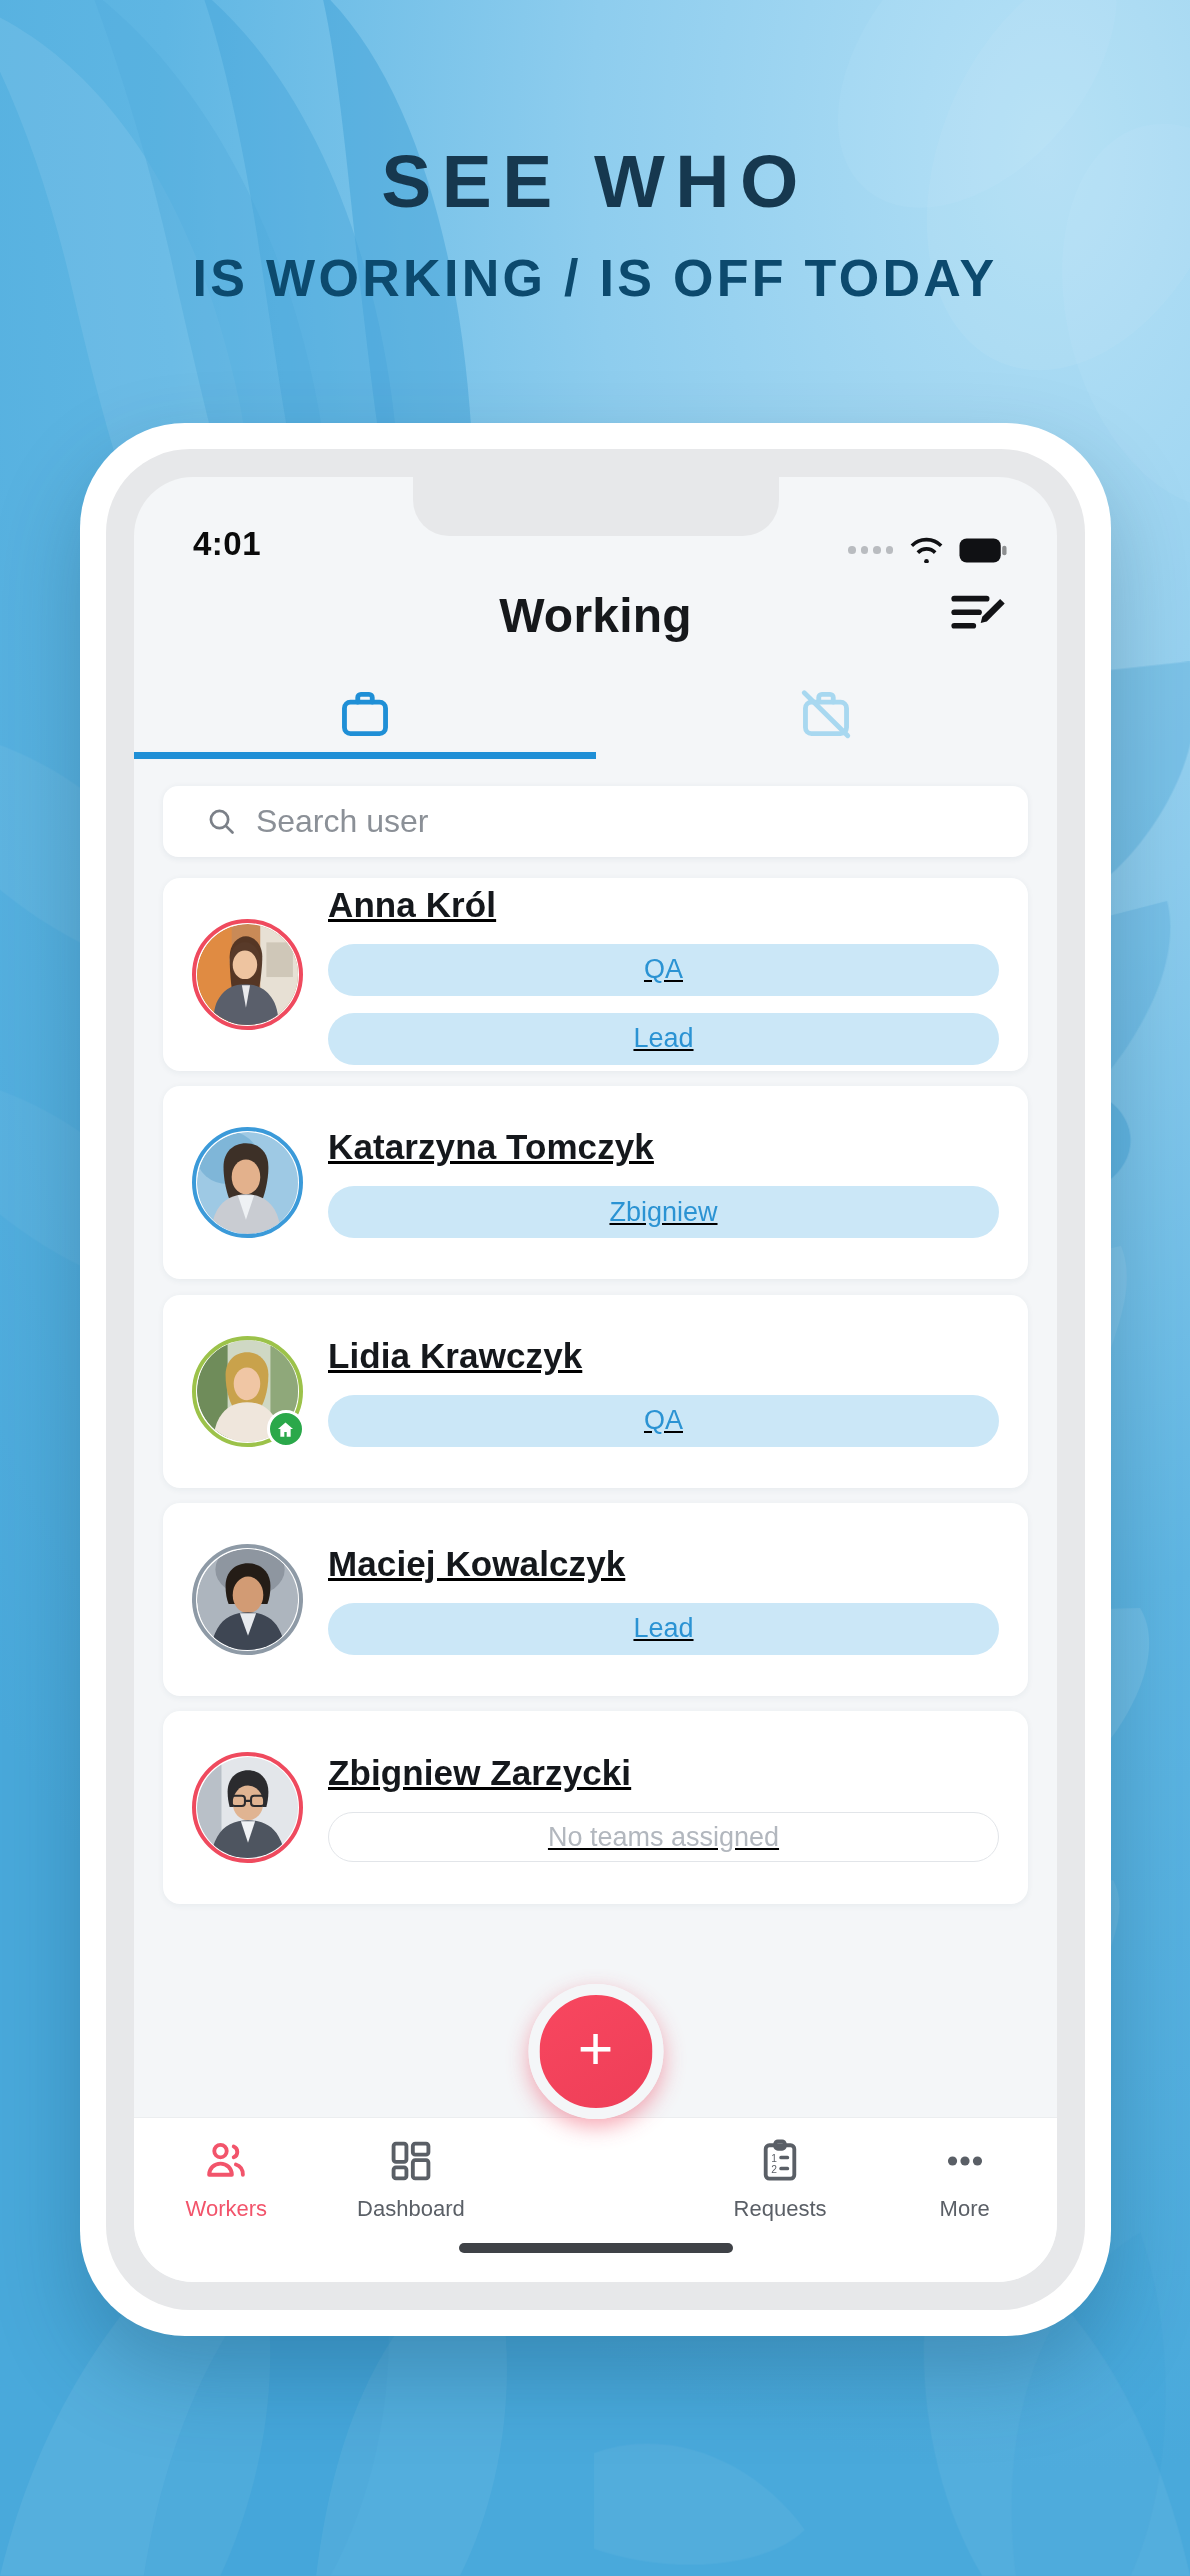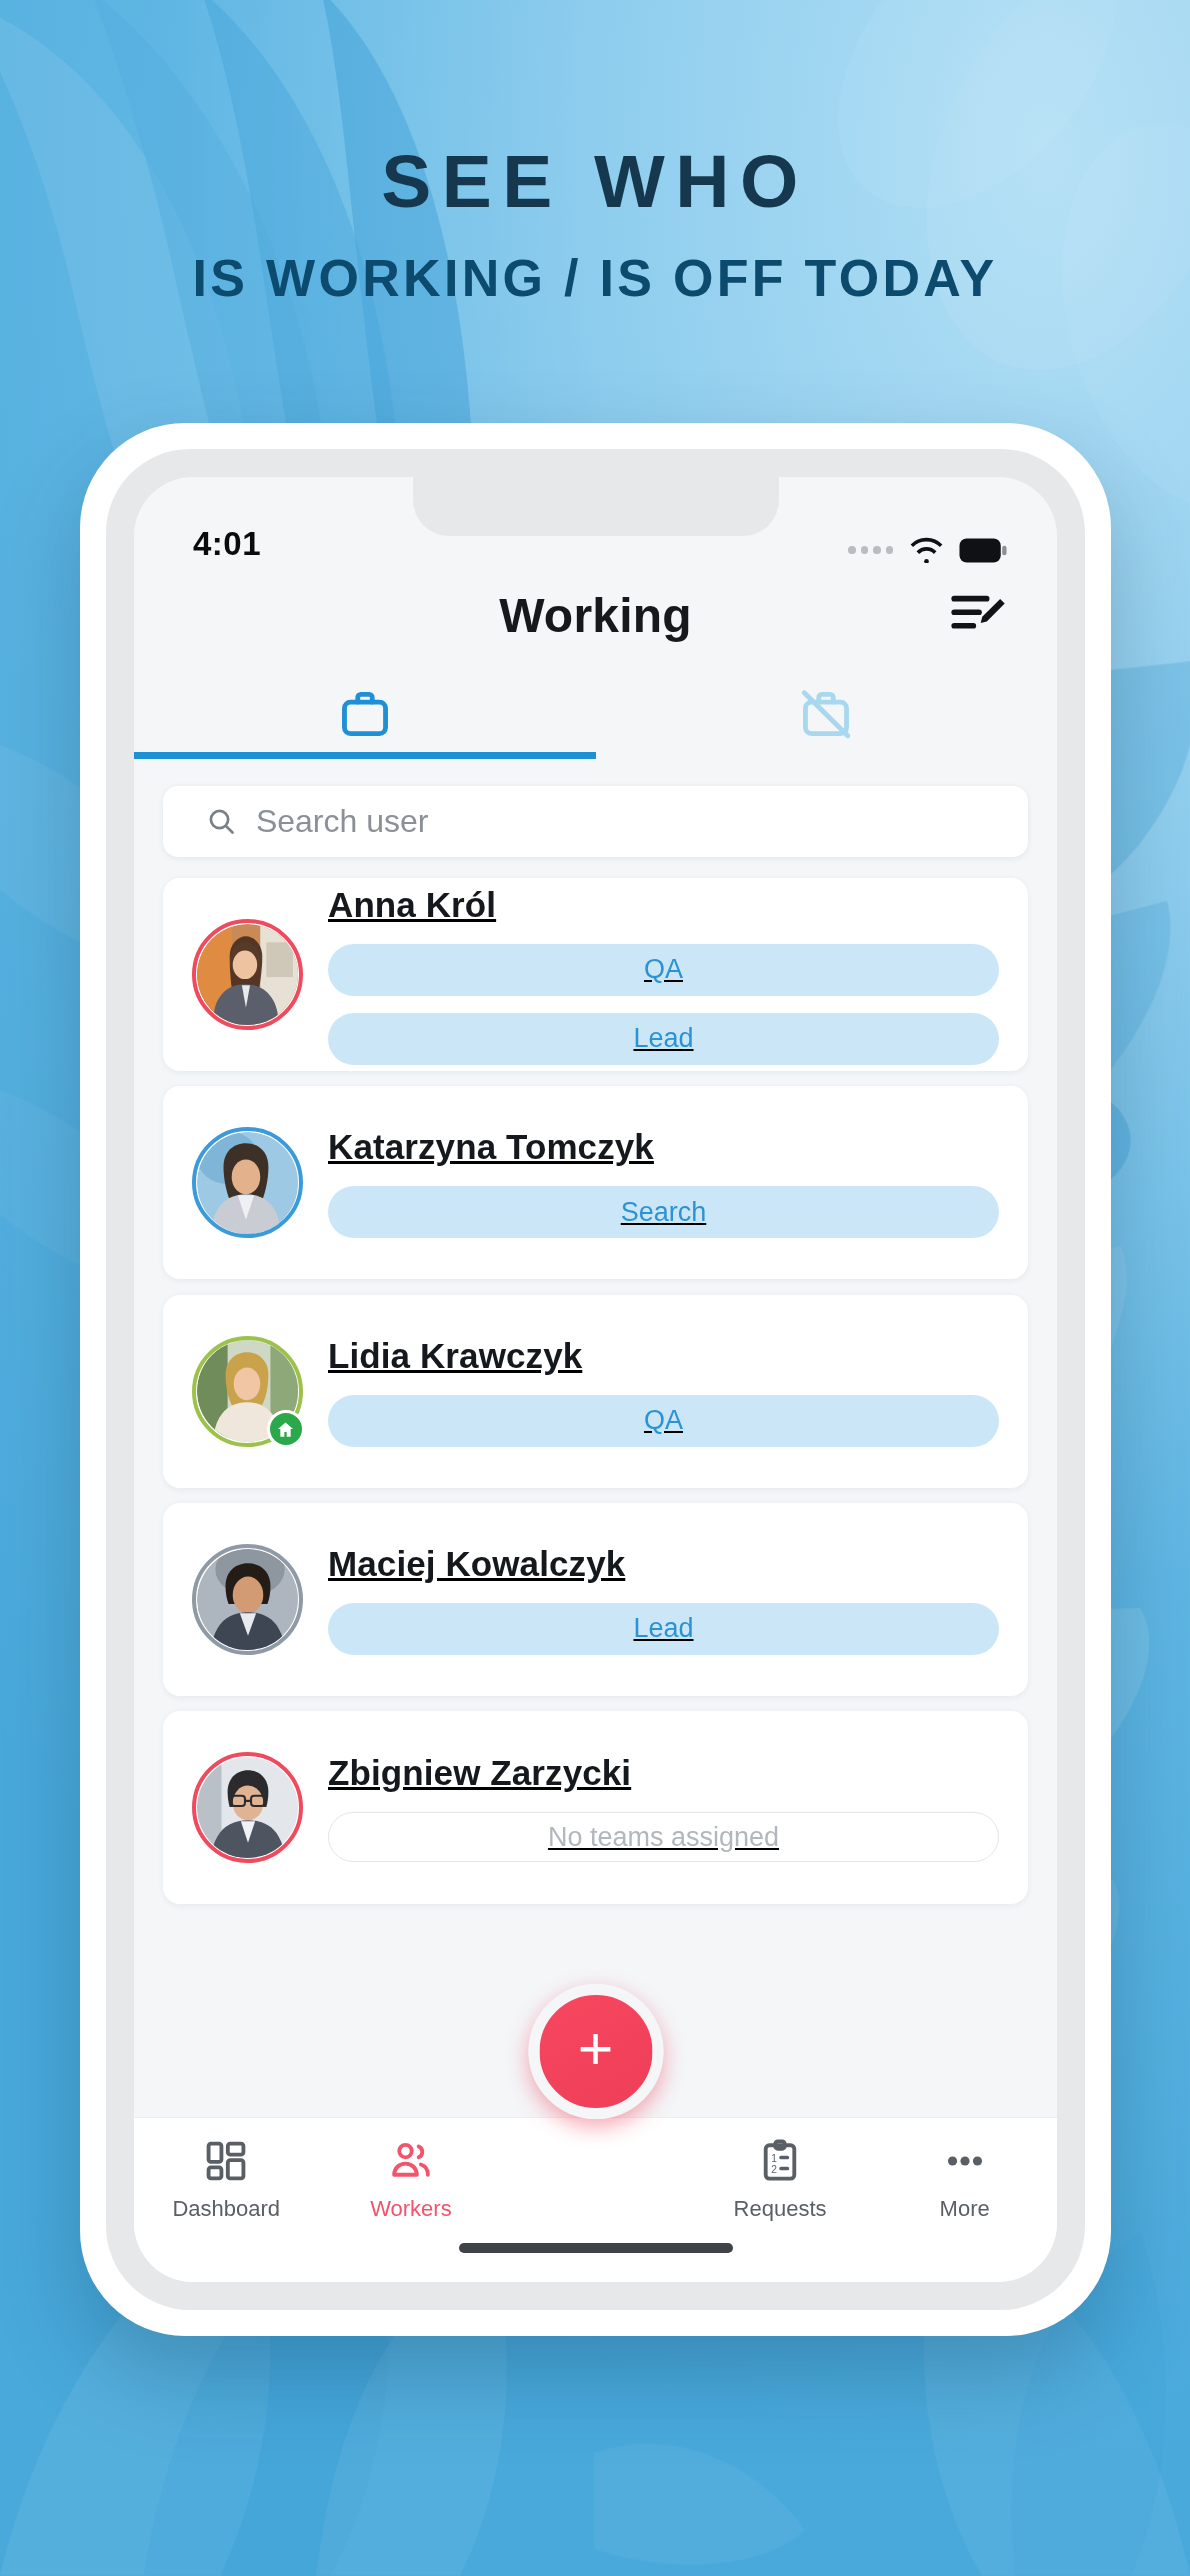--- a/index.html
+++ b/index.html
@@ -355,21 +355,21 @@
                   <path d="M20 76c6-10 16-15 28-15s22 5 28 15c4 7 6 15 6 25H14c0-10 2-18 6-25z" fill="#c9ccd2"></path>
                   <path d="M40 62h16l-8 24z" fill="#eef1f4"></path>
                 </g>
               </svg>
             </div>
             <div class="ring" style="border-color:#3b9ad9"></div>
           </div>
           <div class="cardbody">
             <div class="uname">Katarzyna Tomczyk</div>
             <div class="tags">
-              <span class="tag">Search</span>
+              <span class="tag">Zbigniew</span>
             </div>
           </div>
         </div>
 
         <div class="card">
           <div class="avatar">
             <div class="photo">
               <svg width="102" height="102" viewBox="0 0 100 100">
                 <defs>
                     <clipPath id="c2">
@@ -462,37 +462,37 @@
           </div>
         </div>
 
       </div>
 
       <div id="fab">
         <span class="plus">+</span>
       </div>
 
       <div id="bottomnav">
+        <div class="navitem active">
+          <svg width="44" height="44" viewBox="0 0 24 24">
+            <circle cx="9" cy="6.6" r="3.4" fill="none" stroke="#f2546b" stroke-width="2.1"></circle>
+            <path d="M2.8 19.5c0-3.5 2.8-6.1 6.2-6.1s6.2 2.6 6.2 6.1z" fill="none" stroke="#f2546b" stroke-width="2.1" stroke-linejoin="round"></path>
+            <path d="M16.2 4.1a3.2 3.2 0 0 1 0 5.9" fill="none" stroke="#f2546b" stroke-width="2.1" stroke-linecap="round"></path>
+            <path d="M17.4 13.9c2.2.7 3.8 2.8 3.8 5.6" fill="none" stroke="#f2546b" stroke-width="2.1" stroke-linecap="round"></path>
+          </svg>
+          <span class="navlabel">Workers</span>
+        </div>
         <div class="navitem">
           <svg width="44" height="44" viewBox="0 0 24 24">
             <rect x="2.5" y="2.5" width="7" height="10" rx="1.3" fill="none" stroke="#5a5f66" stroke-width="2.1"></rect>
             <rect x="13" y="2.5" width="8.5" height="6" rx="1.3" fill="none" stroke="#5a5f66" stroke-width="2.1"></rect>
             <rect x="2.5" y="15.5" width="7" height="6" rx="1.3" fill="none" stroke="#5a5f66" stroke-width="2.1"></rect>
             <rect x="13" y="11.5" width="8.5" height="10" rx="1.3" fill="none" stroke="#5a5f66" stroke-width="2.1"></rect>
           </svg>
           <span class="navlabel">Dashboard</span>
-        </div>
-        <div class="navitem active">
-          <svg width="44" height="44" viewBox="0 0 24 24">
-            <circle cx="9" cy="6.6" r="3.4" fill="none" stroke="#f2546b" stroke-width="2.1"></circle>
-            <path d="M2.8 19.5c0-3.5 2.8-6.1 6.2-6.1s6.2 2.6 6.2 6.1z" fill="none" stroke="#f2546b" stroke-width="2.1" stroke-linejoin="round"></path>
-            <path d="M16.2 4.1a3.2 3.2 0 0 1 0 5.9" fill="none" stroke="#f2546b" stroke-width="2.1" stroke-linecap="round"></path>
-            <path d="M17.4 13.9c2.2.7 3.8 2.8 3.8 5.6" fill="none" stroke="#f2546b" stroke-width="2.1" stroke-linecap="round"></path>
-          </svg>
-          <span class="navlabel">Workers</span>
         </div>
         <div class="navitem spacer">
           <span class="navlabel"></span>
         </div>
         <div class="navitem">
           <svg width="44" height="44" viewBox="0 0 24 24">
             <rect x="4.2" y="3.4" width="15.6" height="18.2" rx="2" fill="none" stroke="#5a5f66" stroke-width="2.1"></rect>
             <rect x="9.4" y="1.3" width="5.2" height="4" rx="1.4" fill="none" stroke="#5a5f66" stroke-width="2.1"></rect>
             <text x="7.2" y="12.3" font-family="Liberation Sans, sans-serif" font-size="5.6" fill="#5a5f66">1</text>
             <text x="7.2" y="18.3" font-family="Liberation Sans, sans-serif" font-size="5.6" fill="#5a5f66">2</text>

